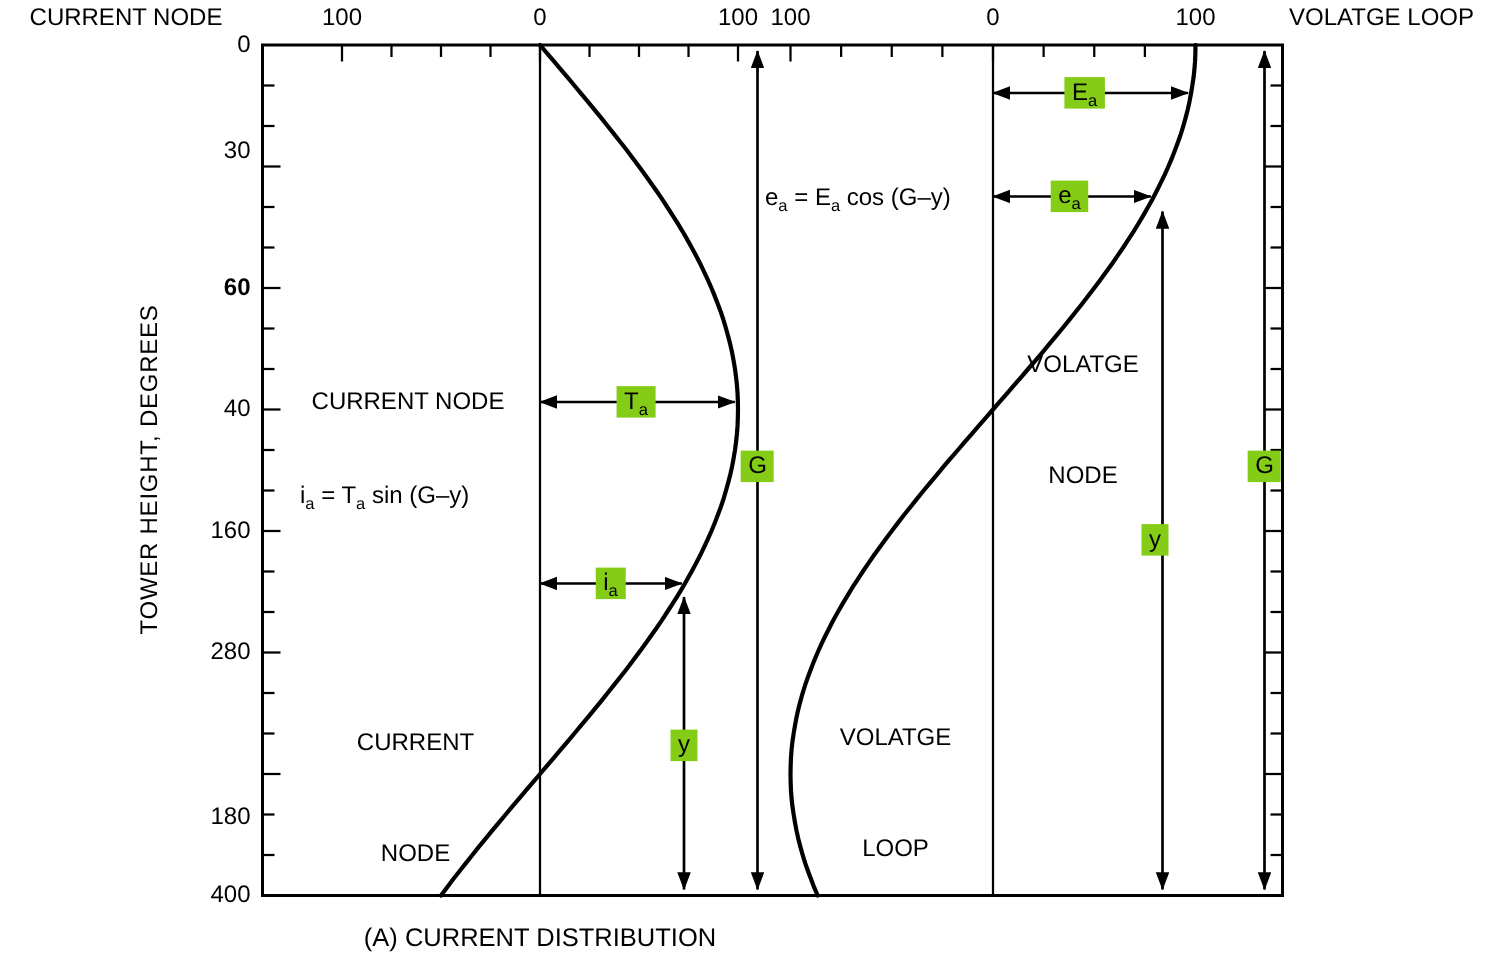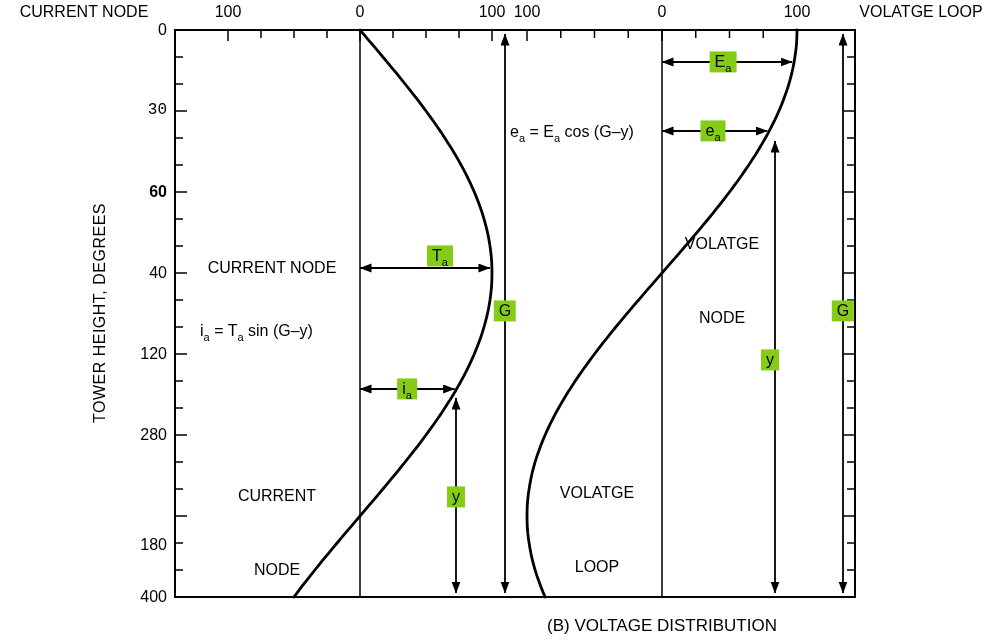--- a/index.html
+++ b/index.html
@@ -108,31 +108,31 @@
   <div class="lbl" style="left:228px;top:12px;">100</div>
   <div class="lbl" style="left:360px;top:12px;">0</div>
   <div class="lbl" style="left:492px;top:12px;">100</div>
   <div class="lbl" style="left:527px;top:12px;">100</div>
   <div class="lbl" style="left:662px;top:12px;">0</div>
   <div class="lbl" style="left:797px;top:12px;">100</div>
   <div class="lbl" style="left:921px;top:12px;">VOLATGE LOOP</div>
 
   <div class="lbl rot" style="left:100px;top:313px;">TOWER HEIGHT, DEGREES</div>
   <div class="lbl ytick" style="left:119px;top:30px;">0</div>
-  <div class="lbl ytick" style="left:119px;top:111px;font-family:Liberation Mono, monospace;">30</div>
+  <div class="lbl ytick" style="left:119px;top:101px;">30</div>
   <div class="lbl ytick" style="left:119px;top:192px;font-weight:bold;">60</div>
   <div class="lbl ytick" style="left:119px;top:273px;">40</div>
-  <div class="lbl ytick" style="left:119px;top:354px;">120</div>
+  <div class="lbl ytick" style="left:119px;top:354px;">160</div>
   <div class="lbl ytick" style="left:119px;top:435px;">280</div>
   <div class="lbl ytick" style="left:119px;top:545px;">180</div>
   <div class="lbl ytick" style="left:119px;top:597px;">400</div>
 
   <div class="lbl" style="left:272px;top:268px;">CURRENT NODE</div>
   <div class="lbl left-align" style="left:200px;top:331px;"><span>i</span><sub>a</sub><span> = T</span><sub>a</sub><span> sin (G–y)</span></div>
-  <div class="lbl onarrow" style="left:424px;top:256px;margin-left:16px;"><span>T</span><sub>a</sub></div>
+  <div class="lbl onarrow" style="left:424px;top:268px;"><span>T</span><sub>a</sub></div>
   <div class="lbl onarrow" style="left:407px;top:389px;"><span>i</span><sub>a</sub></div>
   <div class="lbl onarrow" style="left:456px;top:497px;">y</div>
   <div class="lbl onarrow" style="left:505px;top:311px;">G</div>
   <div class="lbl two-line" style="left:277px;top:533px;text-align:center;">
     <div>CURRENT</div>
     <div>NODE</div>
   </div>
 
   <div class="lbl onarrow" style="left:723px;top:62px;"><span>E</span><sub>a</sub></div>
   <div class="lbl left-align" style="left:510px;top:132px;"><span>e</span><sub>a</sub><span> = E</span><sub>a</sub><span> cos (G–y)</span></div>
@@ -141,15 +141,15 @@
     <div>VOLATGE</div>
     <div>NODE</div>
   </div>
   <div class="lbl onarrow" style="left:770px;top:360px;">y</div>
   <div class="lbl onarrow" style="left:843px;top:311px;">G</div>
   <div class="lbl two-line" style="left:597px;top:530px;">
     <div>VOLATGE</div>
     <div>LOOP</div>
   </div>
 
-  <div class="lbl caption" style="left:662px;top:626px;">(B) VOLTAGE DISTRIBUTION</div>
+  <div class="lbl caption" style="left:360px;top:626px;">(A) CURRENT DISTRIBUTION</div>
 
 </div>
 
 </body></html>

